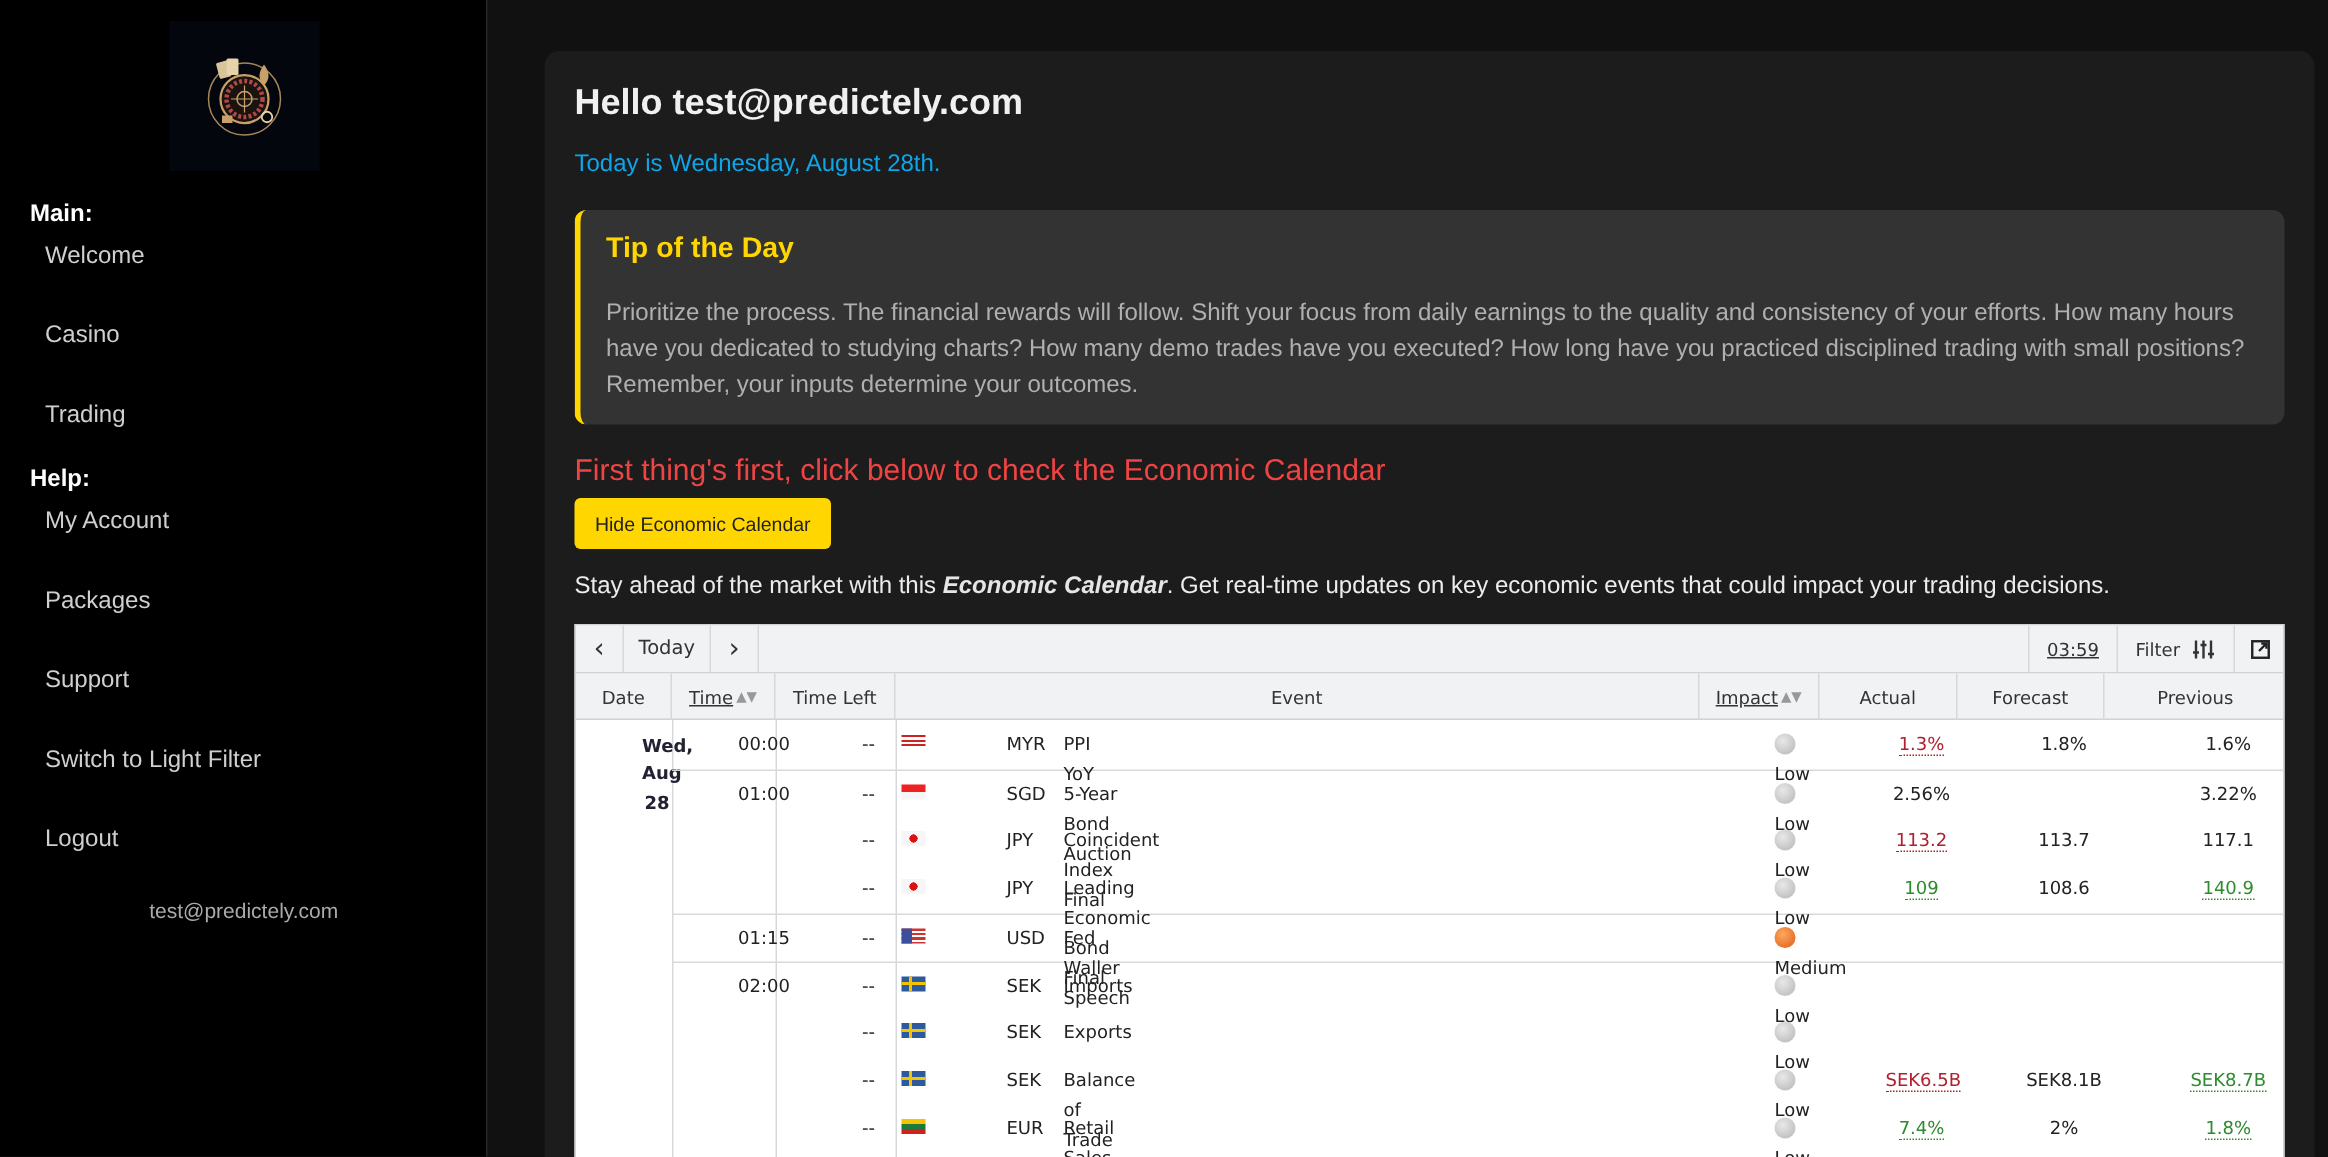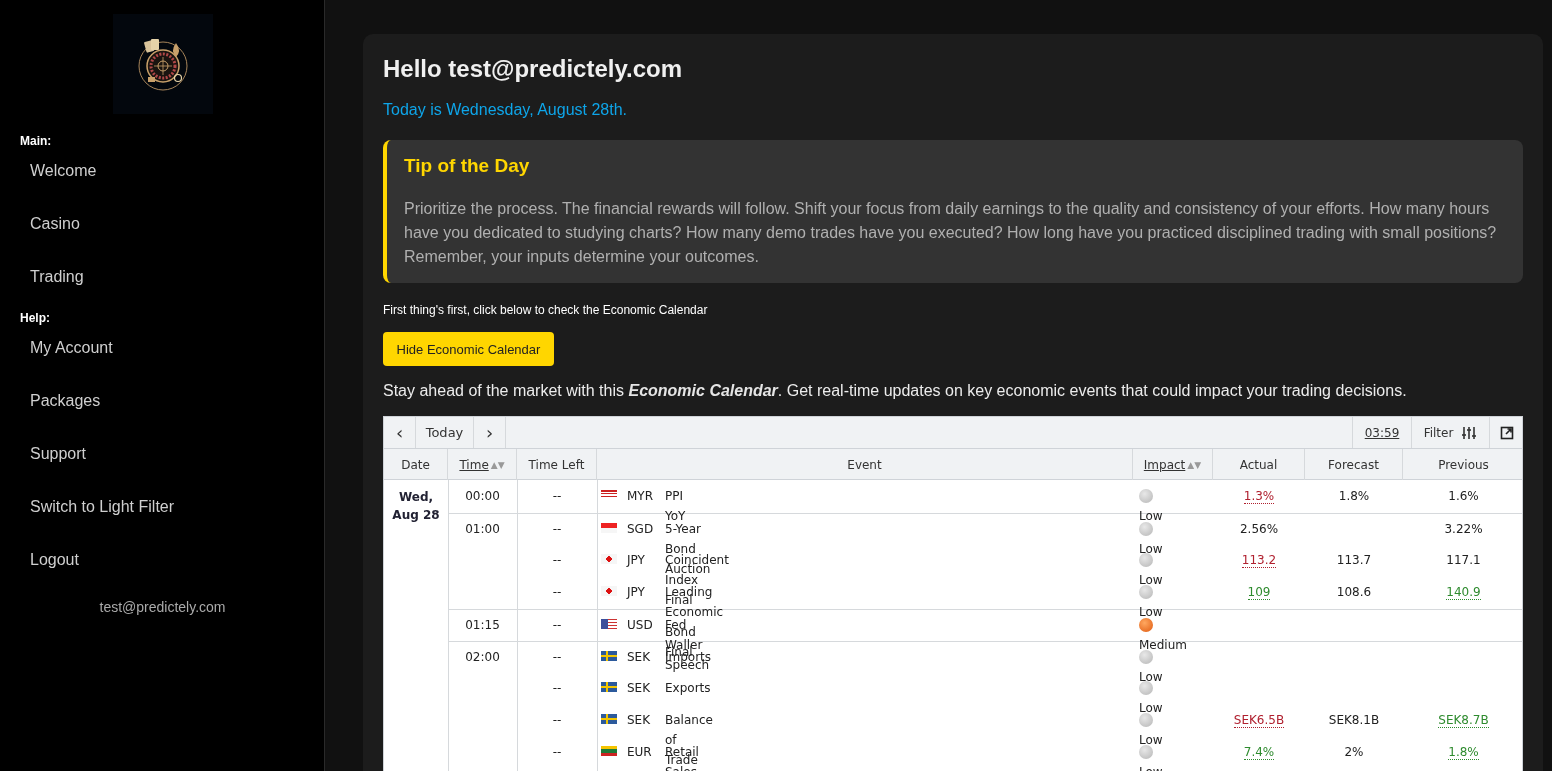--- a/index.html
+++ b/index.html
@@ -1,44 +1,44 @@
 <!DOCTYPE html>
 <html><head>
 <meta charset="utf-8">
 <style>
   * { box-sizing: border-box; margin: 0; padding: 0; }
   html, body { width: 1552px; height: 771px; overflow: hidden; background: #111111; font-family: "Liberation Sans", sans-serif; }
   .sidebar { position: absolute; left: 0; top: 0; width: 325px; height: 771px; background: #000; border-right: 1px solid #2a2a2a; }
   .logo { position: absolute; left: 113px; top: 14px; width: 100px; height: 100px; background: #03070d; display: flex; align-items: center; justify-content: center; }
   .logo svg { width: 62px; height: 62px; }
-  .nav-section { position: absolute; left: 20px; color: #fff; font-weight: bold; font-size: 12px; }
+  .nav-section { position: absolute; left: 20px; color: #fff; font-weight: bold; font-size: 16px; }
   .nav-item { position: absolute; left: 30px; color: #cfcfcf; font-size: 16px; cursor: pointer; }
   .side-email { position: absolute; left: 0; width: 325px; text-align: center; top: 599px; color: #aaaaaa; font-size: 14px; }
 
   .main-card { position: absolute; left: 363px; top: 34px; width: 1180px; height: 760px; background: #1c1c1c; border-radius: 10px; }
   .hello { position: absolute; left: 20px; top: 21px; font-size: 24px; font-weight: bold; color: #f0f0f0; }
   .today { position: absolute; left: 20px; top: 67px; font-size: 16px; color: #0ea5e9; }
   .tip { position: absolute; left: 20px; top: 106px; width: 1140px; height: 143px; background: #333333; border-left: 4px solid #ffd600; border-radius: 8px; }
   .tip-title { position: absolute; left: 17px; top: 15px; font-size: 19px; font-weight: bold; color: #ffd600; }
   .tip-text { position: absolute; left: 17px; top: 57px; width: 1110px; font-size: 16px; line-height: 24px; color: #b0b0b0; }
-  .first { position: absolute; left: 20px; top: 269px; font-size: 12px; color: #ffffff; }
+  .first { position: absolute; left: 20px; top: 269px; font-size: 20px; color: #ef4444; }
   .hide-btn { position: absolute; left: 20px; top: 298px; width: 171px; height: 34px; background: #ffd600; border: none; border-radius: 4px; font-family: "Liberation Sans", sans-serif; font-size: 13px; color: #222; cursor: pointer; }
   .stay { position: absolute; left: 20px; top: 348px; font-size: 16px; color: #ececec; }
   .stay b { color: #e5e5e5; font-style: italic; }
 
   .cal { position: absolute; left: 383px; top: 416px; width: 1140px; height: 360px; background: #fff; border: 1px solid #cfd3d8; font-family: "DejaVu Sans", sans-serif; font-size: 12px; color: #222; overflow: hidden; }
   .cal-top { position: absolute; left: 0; top: 0; width: 100%; height: 32px; background: #f0f2f4; border-bottom: 1px solid #cfd3d8; }
   .tb { position: absolute; top: 0; height: 31px; display: flex; align-items: center; justify-content: center; border-right: 1px solid #d6d9dc; color: #333; cursor: pointer; }
   .hdr { position: absolute; left: 0; top: 32px; width: 100%; height: 31px; background: #f0f2f4; border-bottom: 1px solid #cfd3d8; }
   .hc { position: absolute; top: 0; height: 31px; display: flex; align-items: center; justify-content: center; border-right: 1px solid #d6d9dc; color: #333; }
   .u { text-decoration: underline; }
   .sort { color: #999; font-size: 9px; margin-left: 2px; }
   .vline { position: absolute; top: 63px; width: 1px; height: 300px; background: #d6d9dc; }
   .hline { position: absolute; height: 1px; background: #d6d9dc; }
-  .cell { position: absolute; height: 20px; line-height: 20px; }
+  .cell { position: absolute; height: 20px; line-height: 20px; padding-left: 44px; }
   .ctr { text-align: center; }
   .red { color: #b0202f; border-bottom: 1px dotted #b0202f; line-height: 16px; }
   .green { color: #2e8b2e; border-bottom: 1px dotted #2e8b2e; line-height: 16px; }
   .face { display: inline-block; width: 14px; height: 14px; border-radius: 50%; vertical-align: -3px; margin-right: 5px; position: relative; }
   .face.low { background: radial-gradient(circle at 40% 35%, #e8e8e8, #b5b5b5); }
   .face.med { background: radial-gradient(circle at 40% 35%, #ffa860, #e05a10); }
   .flag { position: absolute; width: 16px; height: 10px; }
 </style>
 </head>
 <body>

